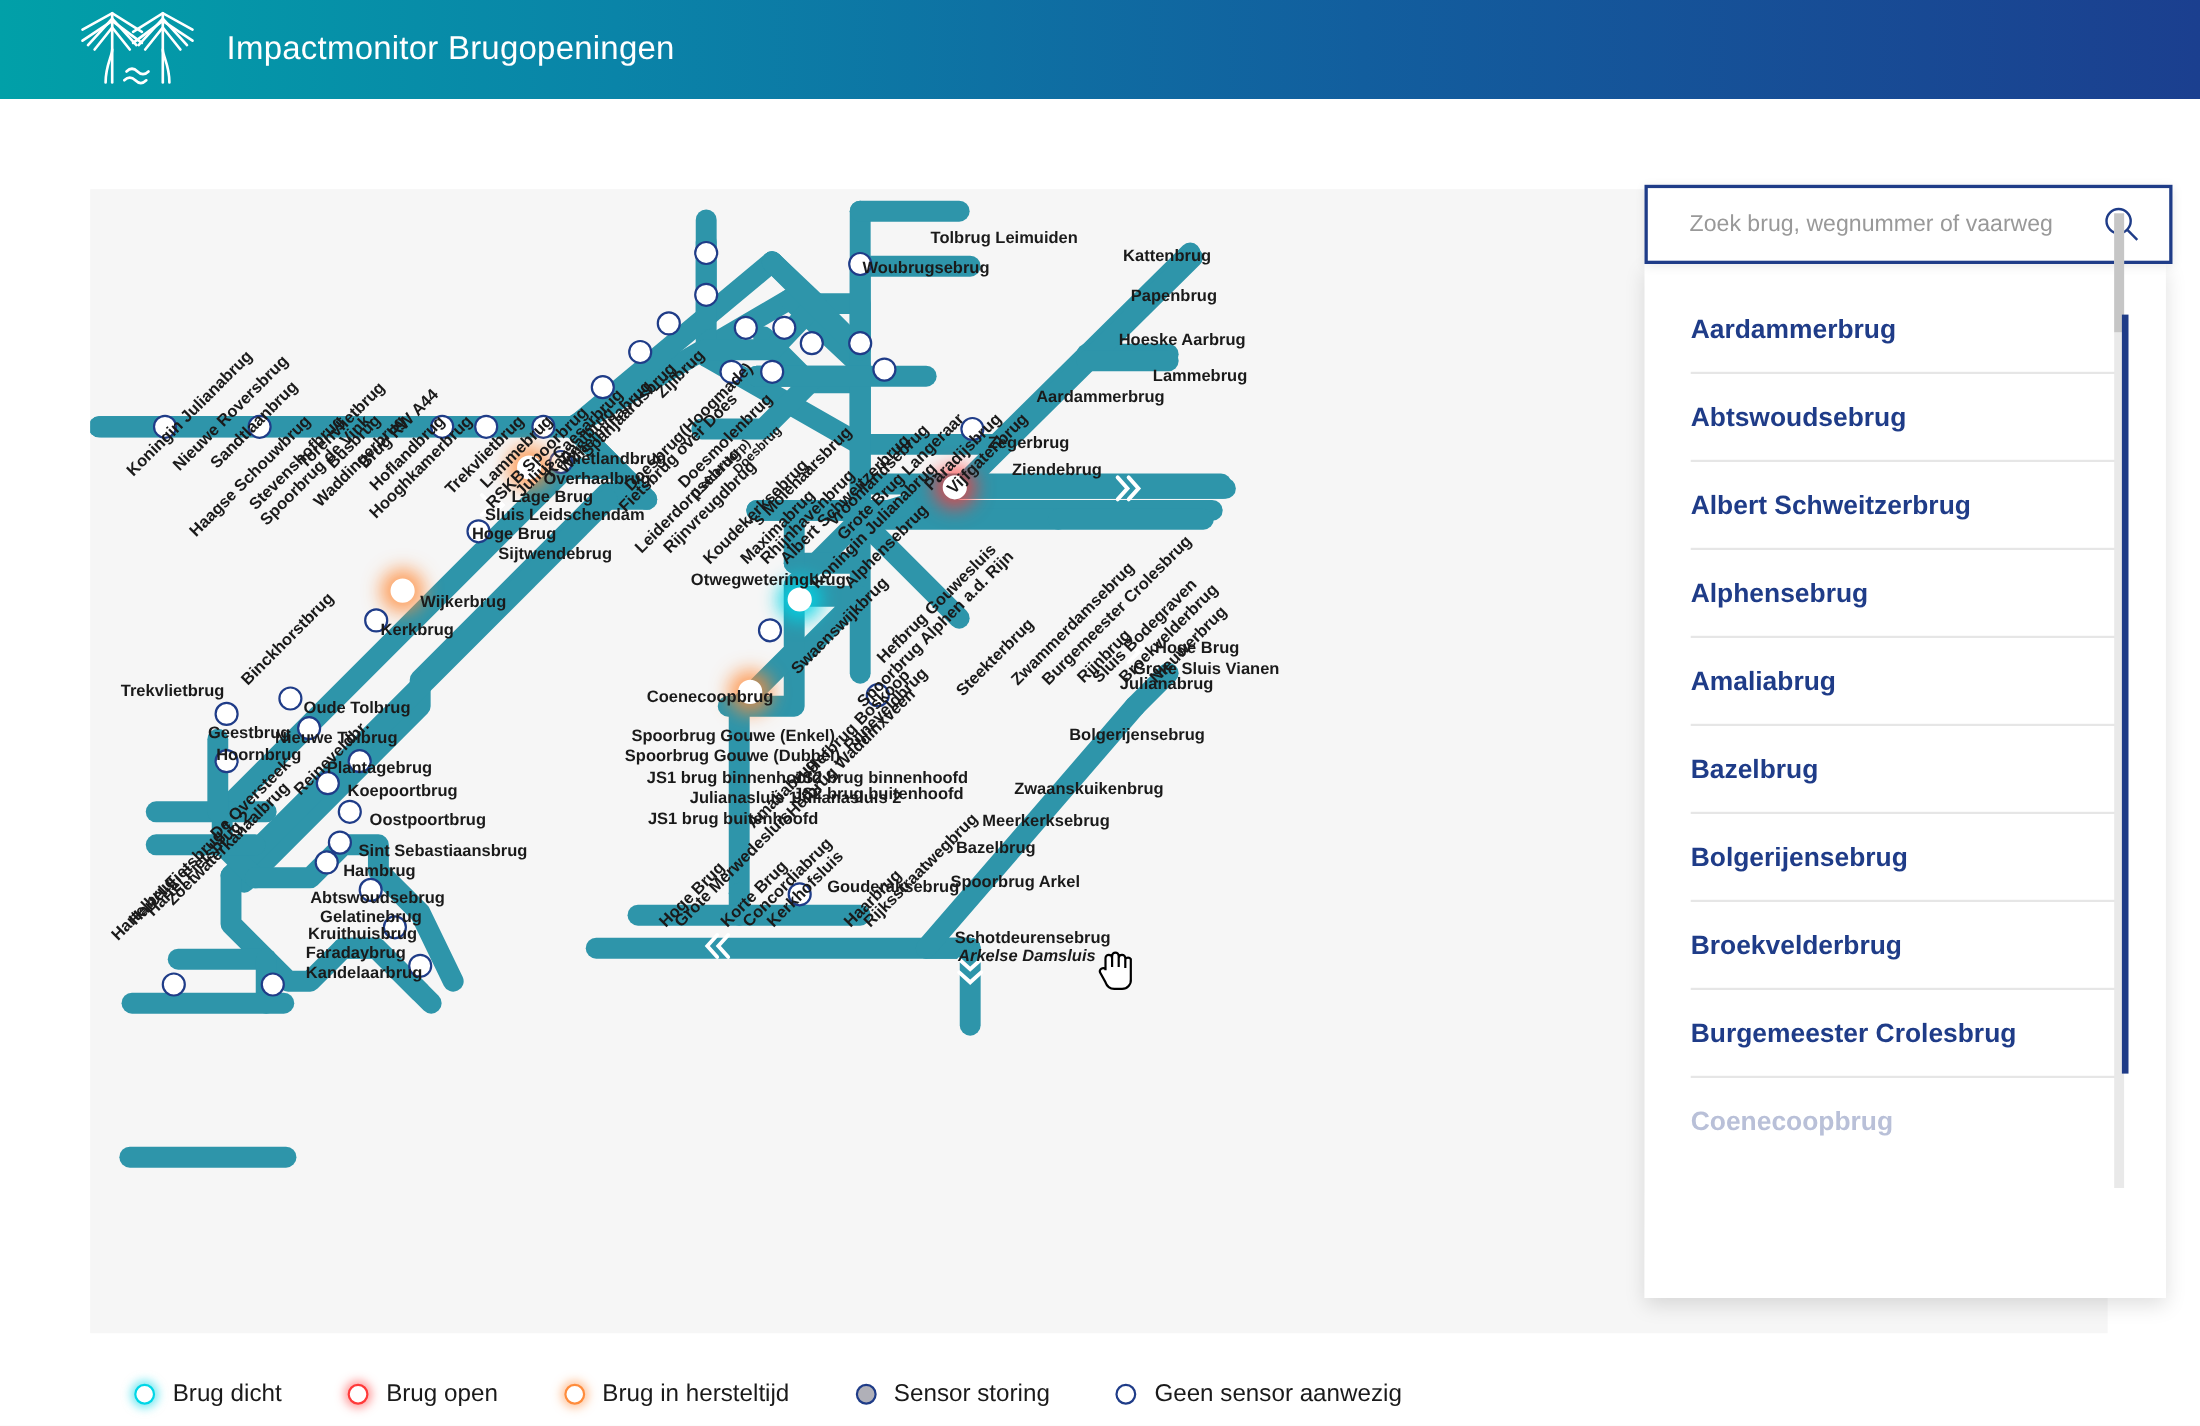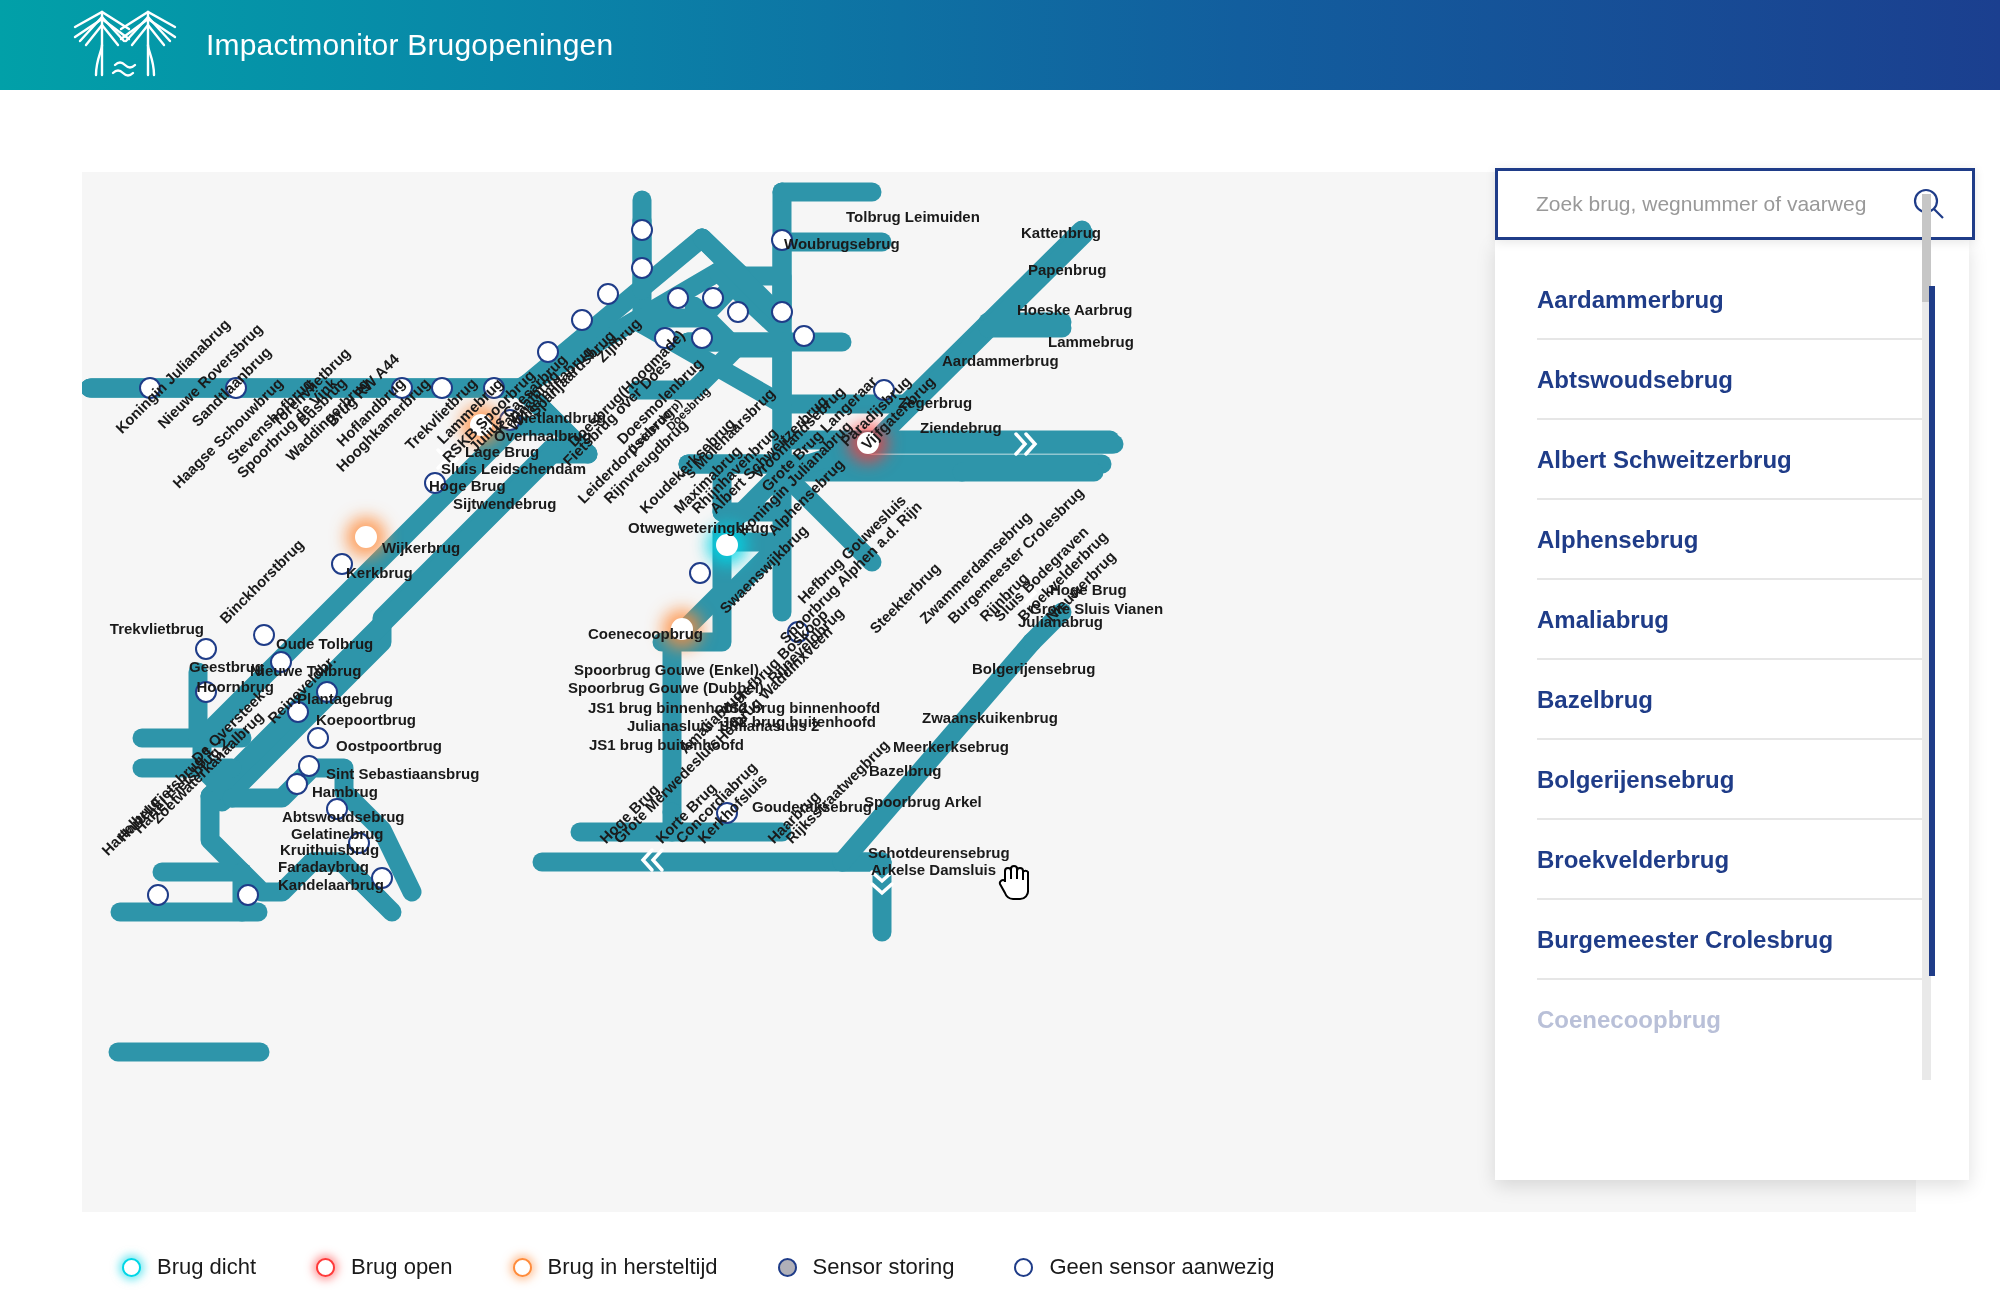--- a/index.html
+++ b/index.html
@@ -421,21 +421,21 @@
       <div class="lbl" style="left: 670px; top: 626px;">Gouderaksebrug</div>
       <div class="lbl" style="left: 968px; top: 409px;">Hoge Brug</div>
       <div class="lbl" style="left: 948px; top: 428px;">Grote Sluis Vianen</div>
       <div class="lbl" style="left: 936px; top: 441px;">Julianabrug</div>
       <div class="lbl" style="left: 890px; top: 488px;">Bolgerijensebrug</div>
       <div class="lbl" style="left: 840px; top: 537px;">Zwaanskuikenbrug</div>
       <div class="lbl" style="left: 811px; top: 566px;">Meerkerksebrug</div>
       <div class="lbl" style="left: 787px; top: 590px;">Bazelbrug</div>
       <div class="lbl" style="left: 782px; top: 621px;">Spoorbrug Arkel</div>
       <div class="lbl" style="left: 786px; top: 672px;">Schotdeurensebrug</div>
-      <div class="lbl" style="left: 789px; top: 689px;">Arkelse Damsluis</div>
+      <div class="lbl" style="left: 789px; top: 689px; font-style: italic;">Arkelse Damsluis</div>
       <div class="lbl left" style="left: 122px; top: 448px;">Trekvlietbrug</div>
       <div class="lbl left" style="left: 182px; top: 486px;">Geestbrug</div>
       <div class="lbl left" style="left: 192px; top: 506px;">Hoornbrug</div>
     </div>
 
   <svg id="cursor" viewBox="0 0 34 40">
     <path d="M8 20 L8 9 a3 3 0 0 1 6 0 L14 17 L14 7 a3 3 0 0 1 6 0 L20 17 L20 9 a3 3 0 0 1 6 0 L26 18 L26 10 a3 3 0 0 1 5 0 L31 28 a8 8 0 0 1 -8 9 L16 37 a9 9 0 0 1 -8 -6 L3 22 a3 3 0 0 1 5 -3 Z" fill="#ffffff" stroke="#000000" stroke-width="2"></path>
   </svg>
 </div>
 

